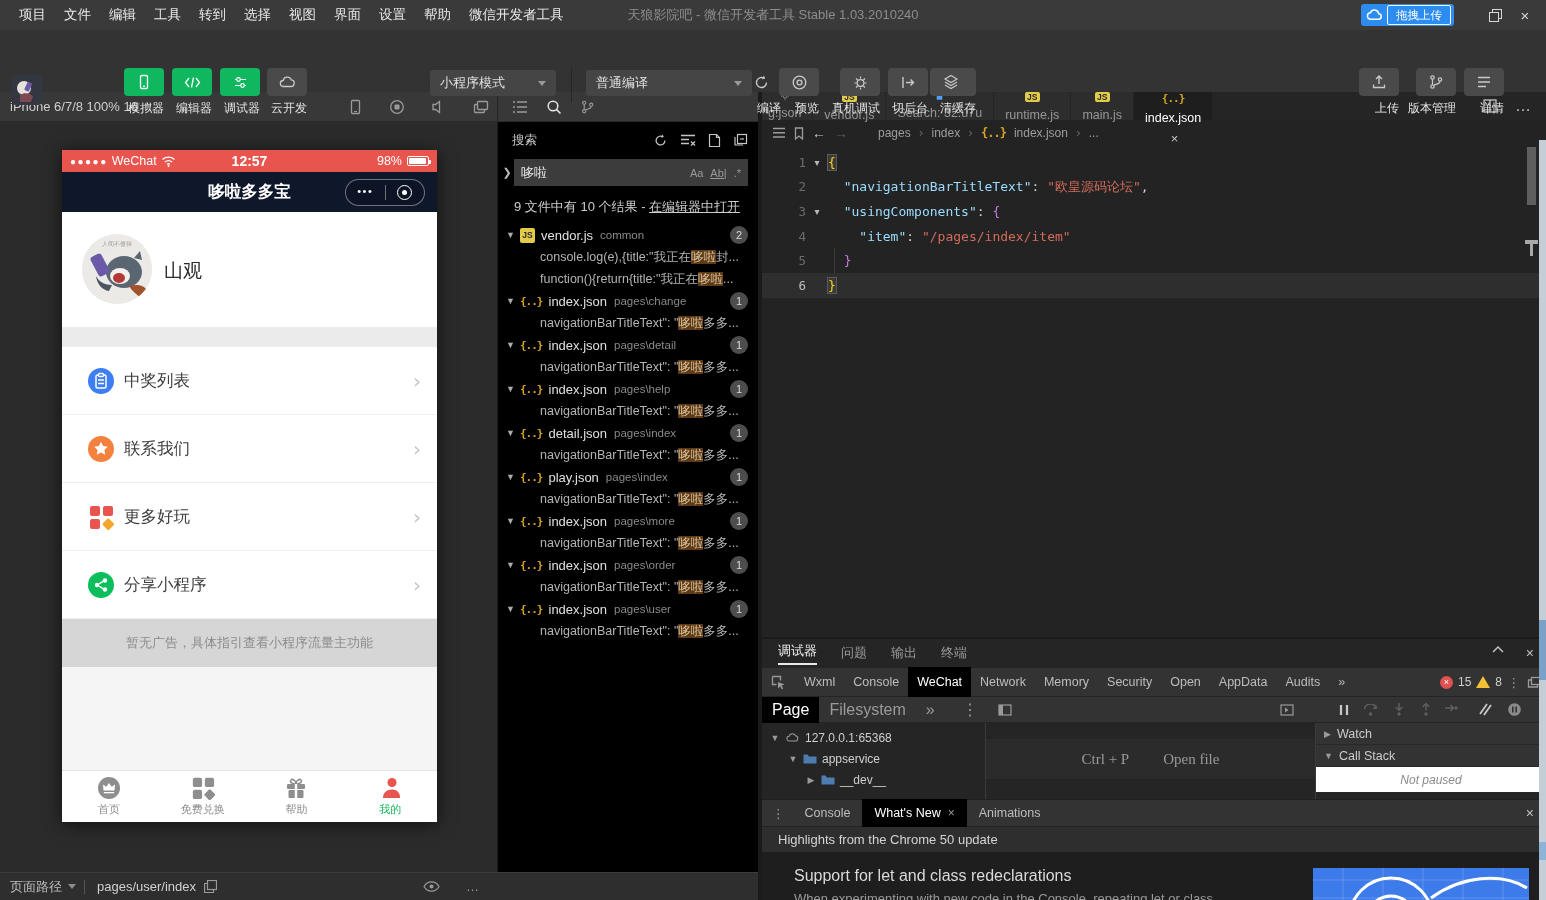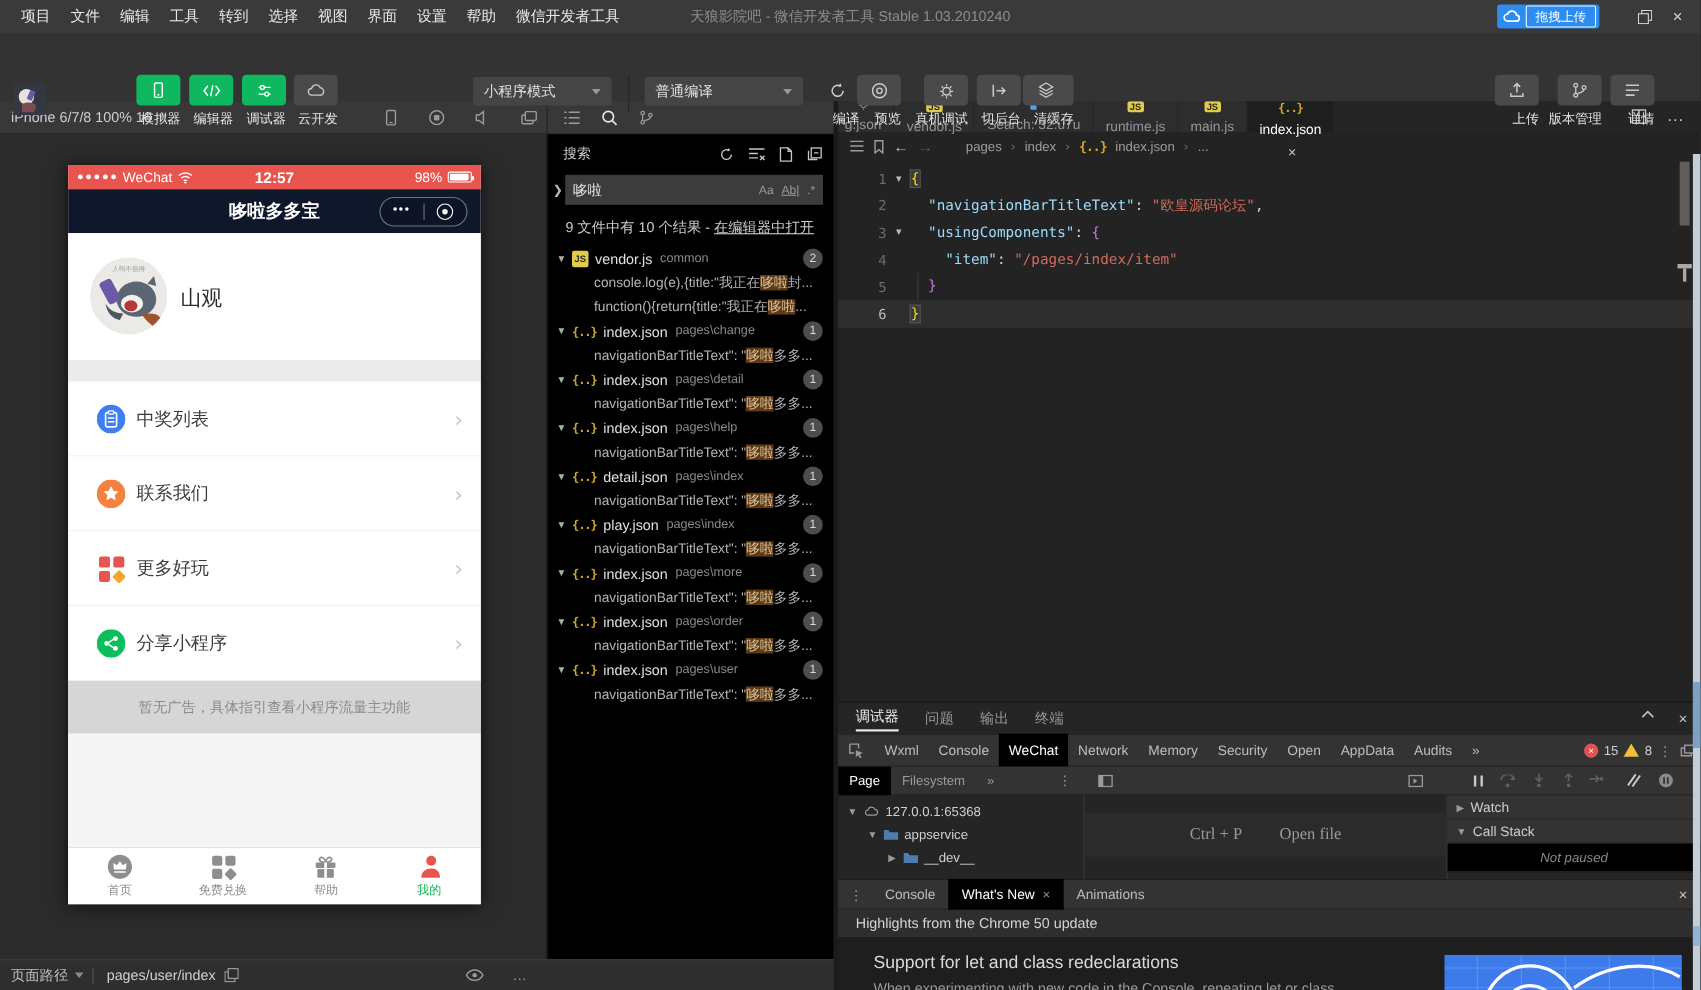--- a/index.html
+++ b/index.html
@@ -125,33 +125,33 @@
   .dbg-tabs { height:28px; display:flex; align-items:center; padding-left:16px; gap:24px; position:relative; }
   .dbg-tab { font-size:13px; color:#9a9a9a; }
   .dbg-tab.active { color:#f0f0f0; border-bottom:2px solid #e8e8e8; padding-bottom:3px; }
   .dbg-winctl { position:absolute; right:12px; display:flex; gap:22px; color:#c0c0c0; font-size:14px; }
   .dt-bar { height:30px; background:#333333; border-top:1px solid #242424; border-bottom:1px solid #242424; display:flex; align-items:center; font-size:12.5px; color:#bdbdbd; position:relative; }
   .dt-bar .dtab { padding:0 9px; height:30px; display:flex; align-items:center; }
   .dt-bar .dtab.active { background:#000; color:#fff; }
   .dt-counts { position:absolute; right:44px; display:flex; align-items:center; gap:5px; font-size:12px; color:#cfcfcf; }
   .err-ico { width:13px; height:13px; border-radius:50%; background:#e05252; color:#fff; font-size:9px; display:flex; align-items:center; justify-content:center; }
   .warn-ico { width:0; height:0; border-left:7px solid transparent; border-right:7px solid transparent; border-bottom:12px solid #f2c037; position:relative; }
-  .nav-bar { height:26px; background:#333333; border-bottom:1px solid #242424; display:flex; align-items:center; font-size:12px; color:#9a9a9a; position:relative; }
+  .nav-bar { height:26px; background:#333333; border-bottom:1px solid #242424; display:flex; align-items:center; font-size:16px; color:#9a9a9a; position:relative; }
   .nav-bar .dtab { padding:0 10px; height:26px; display:flex; align-items:center; }
   .nav-bar .dtab.active { background:#000; color:#fff; }
   .dbg-cols { position:relative; height:76px; }
   .tree { position:absolute; left:0; top:0; width:224px; height:76px; border-right:1px solid #3a3a3a; font-size:12px; color:#cfcfcf; padding-top:4px; }
   .trow { height:21px; display:flex; align-items:center; gap:5px; }
   .trow .tw { width:10px; font-size:9px; color:#9a9a9a; text-align:center; }
   .openfile { position:absolute; left:224px; top:0; width:329px; height:76px;font-family:Liberation Serif, serif; }
   .of-band { position:absolute; left:0; right:0; top:16px; height:40px; background:#2b2b2c; display:flex; align-items:center; justify-content:center; gap:34px; font-size:15px; color:#9a9a9a; }
   .dside { position:absolute; right:0; top:0; width:231px; height:76px; border-left:1px solid #3a3a3a; font-size:12.5px; }
   .dside .shead { height:22px; background:#333; border-bottom:1px solid #282828; display:flex; align-items:center; gap:6px; padding-left:8px; color:#ccc; }
   .dside .shead .tw { font-size:9px; color:#9a9a9a; }
-  .notpaused { height:26px; background:#000000; display:flex; align-items:center; justify-content:center; color:#8a8a8a; font-style:italic; font-size:12px; border-bottom:1px solid #282828; }
+  .notpaused { height:26px; background:#ffffff; display:flex; align-items:center; justify-content:center; color:#8a8a8a; font-style:italic; font-size:12px; border-bottom:1px solid #282828; }
   .drawer-tabs { height:28px; background:#333333; border-top:1px solid #1f1f1f; border-bottom:1px solid #242424; display:flex; align-items:center; font-size:12.5px; color:#bdbdbd; position:relative; }
   .drawer-tabs .dtab { padding:0 12px; height:28px; display:flex; align-items:center; gap:7px; }
   .drawer-tabs .dtab.active { background:#000; color:#fff; }
   .drawer-head { height:26px; background:#2e2e2e; border-bottom:1px solid #1c1c1c; display:flex; align-items:center; padding-left:16px; font-size:13px; color:#d4d4d4; }
   .drawer-body { height:49px; background:#1e1e1e; position:relative; overflow:hidden; }
   .art-title { position:absolute; left:32px; top:14px; font-size:16px; color:#dadada; }
   .art-body { position:absolute; left:32px; top:38px; font-size:13px; color:#9a9a9a; width:480px; }
   .art-img { position:absolute; right:17px; top:15px; width:216px; height:40px; }
   .ctl-ico { display:flex; align-items:center; justify-content:center; }
 
@@ -243,21 +243,21 @@
         </svg>
       </div>
     <span class="cap">云开发</span>
   </div>
 
   <div class="tsel" style="left:430px;width:126px">
     <span>小程序模式</span>
       <span class="caret"></span>
   </div>
   <div class="vsep" style="left:571px"></div>
-  <div class="tsel" style="left:586px;width:144px">
+  <div class="tsel" style="left:586px;width:166px">
     <span>普通编译</span>
       <span class="caret"></span>
   </div>
 
   <div class="tgroup" style="left:733px;width:48px">
     <div class="sqbtn flat">
         <svg width="17" height="17" viewBox="0 0 17 17">
           <path d="M13.5 8.5a5 5 0 1 1-2-4" fill="none" stroke="#c9c9c9" stroke-width="1.4"></path>
           <path d="M11 1.5l1 3-3 .7z" fill="#c9c9c9"></path>
         </svg>

